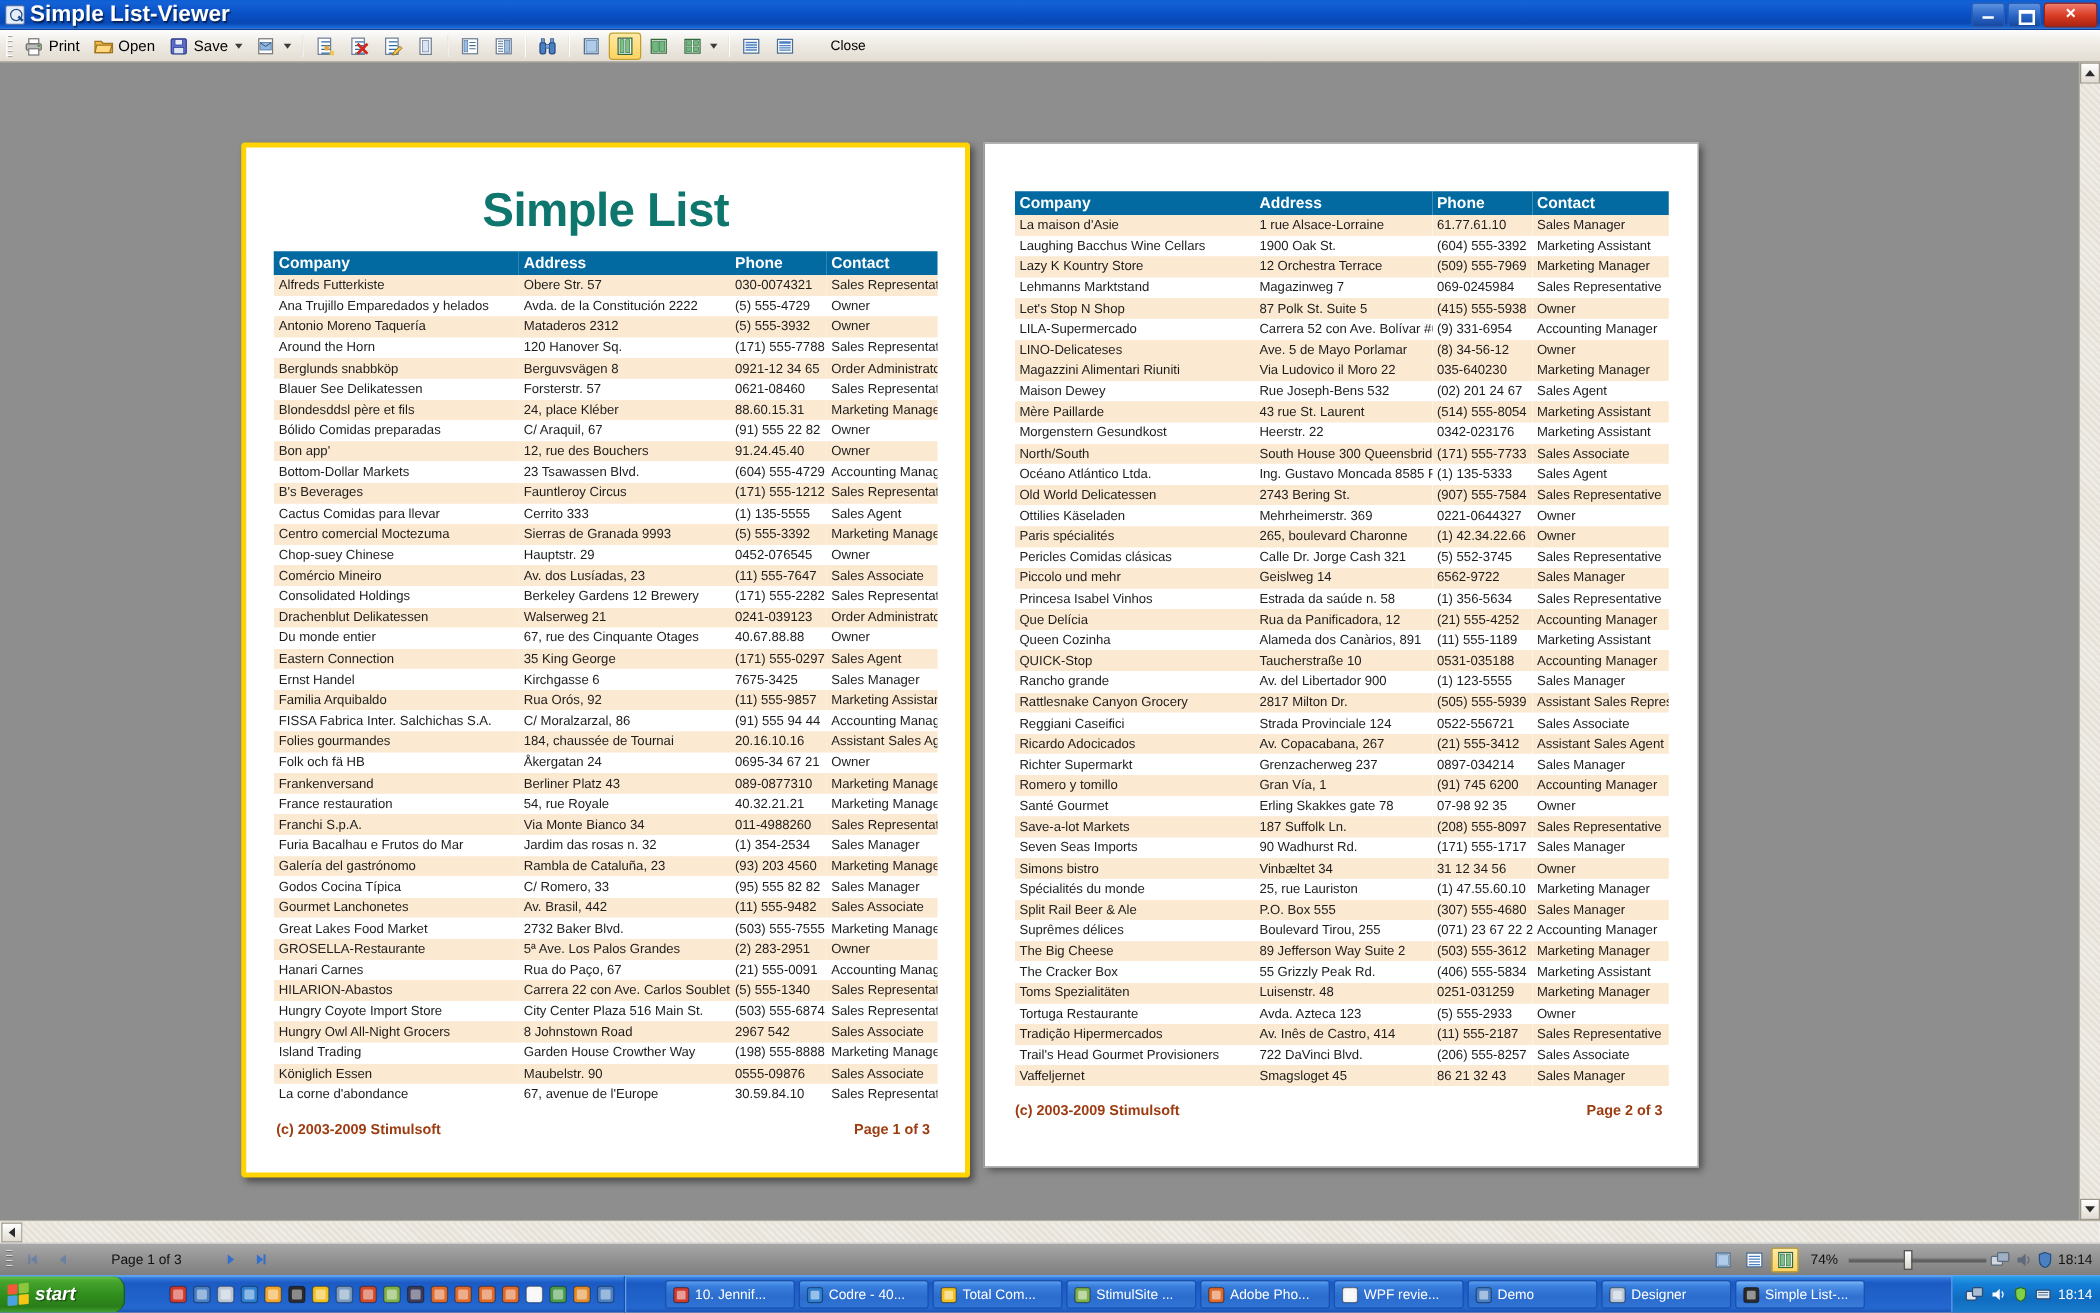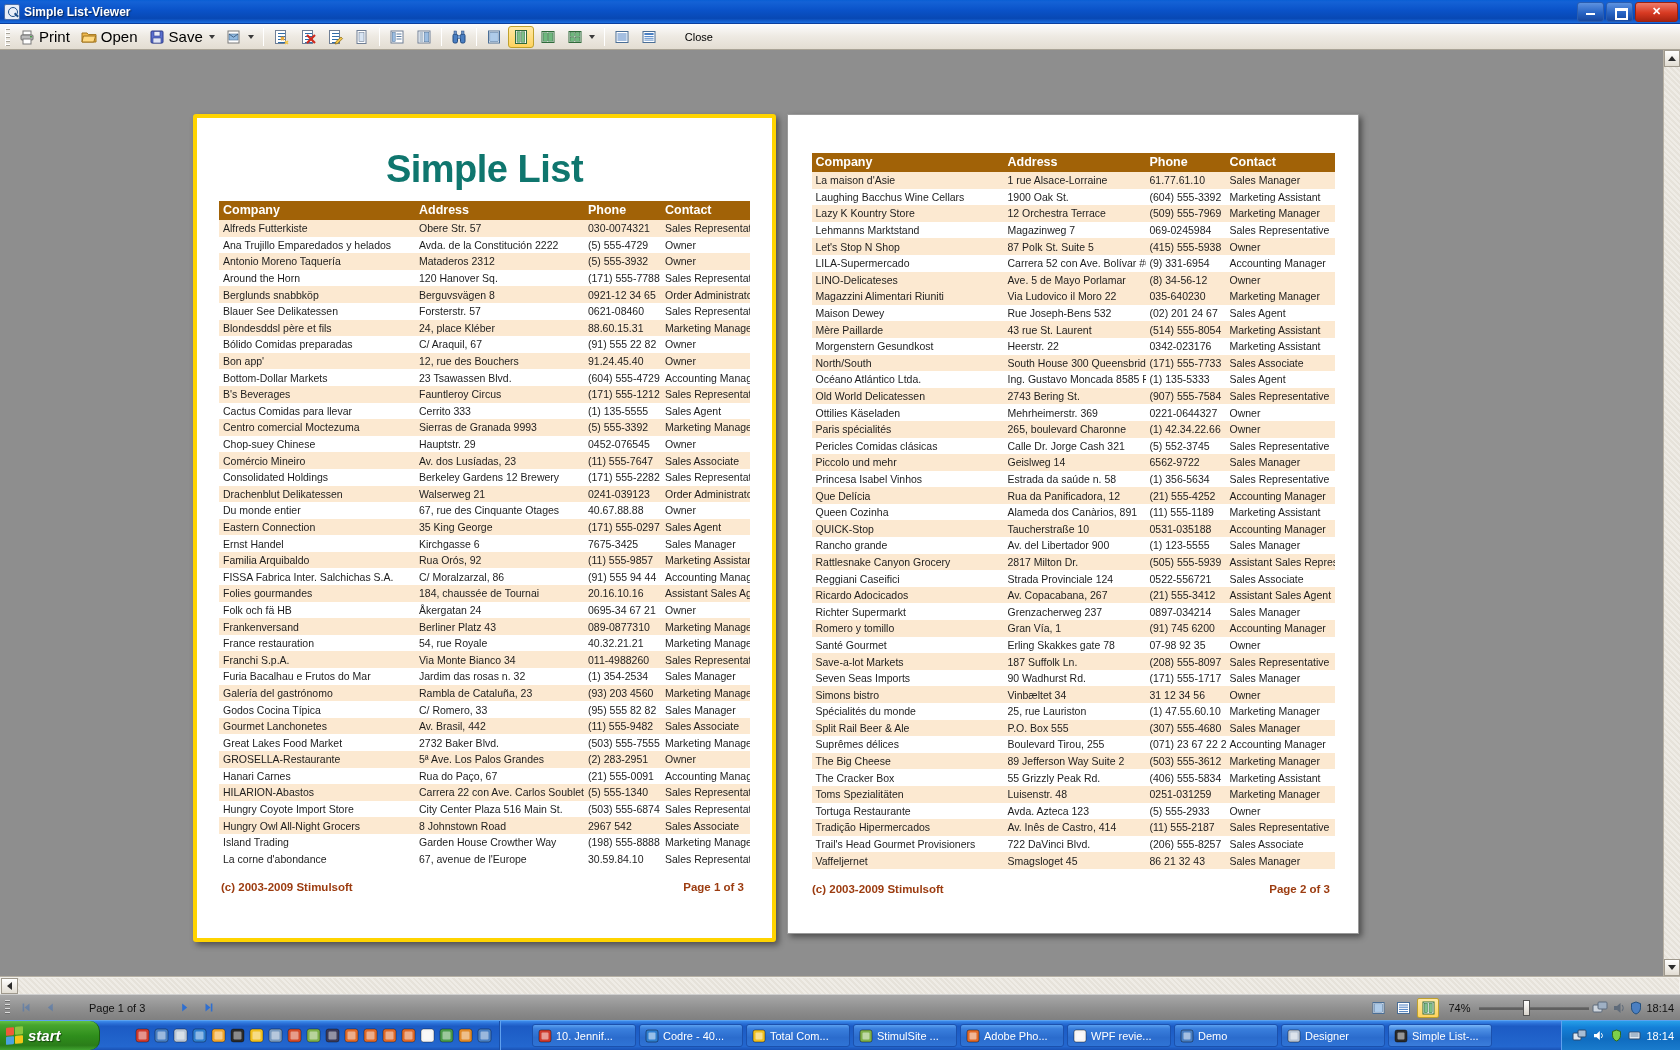--- a/index.html
+++ b/index.html
@@ -22,21 +22,21 @@
   .title-icon {
     width:16px;height:16px;margin-right:4px;background:#e8eef8;border:1px solid #4b6ea8;
     border-radius:2px;position:relative;flex:0 0 16px;
   }
   .title-icon:before{
     content:"";position:absolute;left:3px;top:2px;width:8px;height:8px;border:1.6px solid #1d4e89;border-radius:50%;
   }
   .title-icon:after{
     content:"";position:absolute;left:9px;top:9px;width:5px;height:1.8px;background:#1d4e89;transform:rotate(45deg);
   }
-  .title-text { font-size:12px; font-weight:bold; text-shadow:1px 1px 1px rgba(0,0,0,.55); flex:1; }
+  .title-text { font-size:18px; font-weight:bold; text-shadow:1px 1px 1px rgba(0,0,0,.55); flex:1; }
   .win-btns { display:flex; gap:2px; align-items:center; }
   .win-btn {
     width:27px;height:20px;border:1px solid #2a5db0;border-radius:3px;
     background:linear-gradient(180deg,#5d92e0,#2864c4 55%,#16479f);
     display:flex;align-items:center;justify-content:center;color:#fff;font-size:11px;line-height:1;
   }
   .win-btn.close { background:linear-gradient(180deg,#f07b6a,#d83a22 55%,#a82310); border-color:#9c2210; width:43px;}
   .win-btn .glyph{display:block;width:9px;height:9px;position:relative}
   .gl-min:after{content:"";position:absolute;left:0;bottom:1px;width:9px;height:2px;background:#fff;}
   .gl-max:after{content:"";position:absolute;left:0;top:1px;width:9px;height:7px;border:2px solid #fff;border-top-width:3px;}
@@ -50,21 +50,21 @@
     display:flex;align-items:center;padding:0 4px;gap:1px;font-size:11px;color:#000;
   }
   .grip { width:5px;height:18px;margin:0 3px 0 1px;
     background:repeating-linear-gradient(180deg,#fff 0 1px,#a8a49a 1px 2px,transparent 2px 4px);
     border-left:1px solid #fff; }
   .tb-item { display:flex;align-items:center;gap:4px;height:22px;padding:0 4px;border:1px solid transparent;border-radius:3px;cursor:default;white-space:nowrap;}
   .tb-item.active { border-color:#c0a12c; background:linear-gradient(180deg,#ffe9a6,#ffd35e); }
   .tb-sep { width:1px;height:18px;background:#b6b0a4;margin:0 3px;border-right:1px solid #fff; }
   .tb-caret { width:0;height:0;border-left:3px solid transparent;border-right:3px solid transparent;border-top:4px solid #3a3a3a;margin-left:2px; }
   .ic { width:16px;height:16px;position:relative;flex:0 0 16px;display:inline-block; }
-  .tb-label{font-size:15px;}
+  .tb-label{font-size:12px;}
   .tb-close{margin-left:22px;font-size:11px;}
 
   
   .doc { position:absolute;left:2px;top:1px;width:11px;height:14px;background:#fff;border:1px solid #6f7f96; }
   .doc.lines:after{content:"";position:absolute;left:2px;top:2px;width:7px;height:1px;
     background:#2f6ca8;box-shadow:0 3px 0 #2f6ca8,0 6px 0 #2f6ca8,0 9px 0 #2f6ca8;}
   .badge { position:absolute;right:0;bottom:0;width:9px;height:9px;border-radius:2px;}
 
   
   .work { flex:1; position:relative; background:#8e8e8e; overflow:hidden; display:flex; }
@@ -77,21 +77,21 @@
   .page.p1 { left:193px; width:583px; height:828px; border:4px solid #ffd400; border-radius:3px; }
   .page.p2 { left:787px; width:572px; height:820px; border:1px solid #9a9a9a; }
 
   .report-title {
     text-align:center;font-size:38px;font-weight:bold;color:#0f766e;
     margin-top:30px;letter-spacing:-.5px;font-family:"Liberation Sans",sans-serif;
   }
 
   table.rep { border-collapse:collapse; table-layout:fixed; }
   table.rep th {
-    background:#a16207; color:#fff; font-size:12.5px; font-weight:bold;
+    background:#0369a1; color:#fff; font-size:12.5px; font-weight:bold;
     text-align:left; padding:2px 3px 3px 4px; height:17px; line-height:14px;
   }
   table.rep td {
     font-size:10.5px; color:#1d1d1d; padding:1px 3px 1px 4px; height:16.6px;
     line-height:14px; white-space:nowrap; overflow:hidden; text-overflow:clip;
   }
   table.rep tr.alt td { background:#fce9d1; }
   table.rep tr.plain td { background:#fff; }
 
   .footer {
@@ -622,20 +622,26 @@
                 <td>Hungry Owl All-Night Grocers</td>
                 <td>8 Johnstown Road</td>
                 <td>2967 542</td>
                 <td>Sales Associate</td>
               </tr>
               <tr class="plain">
                 <td>Island Trading</td>
                 <td>Garden House Crowther Way</td>
                 <td>(198) 555-8888</td>
                 <td>Marketing Manager</td>
+              </tr>
+              <tr class="alt">
+                <td>Königlich Essen</td>
+                <td>Maubelstr. 90</td>
+                <td>0555-09876</td>
+                <td>Sales Associate</td>
               </tr>
               <tr class="plain">
                 <td>La corne d'abondance</td>
                 <td>67, avenue de l'Europe</td>
                 <td>30.59.84.10</td>
                 <td>Sales Representative</td>
               </tr>
             </tbody>
         </table>
         <div class="footer" style="margin:14px 28px 0 24px;">

